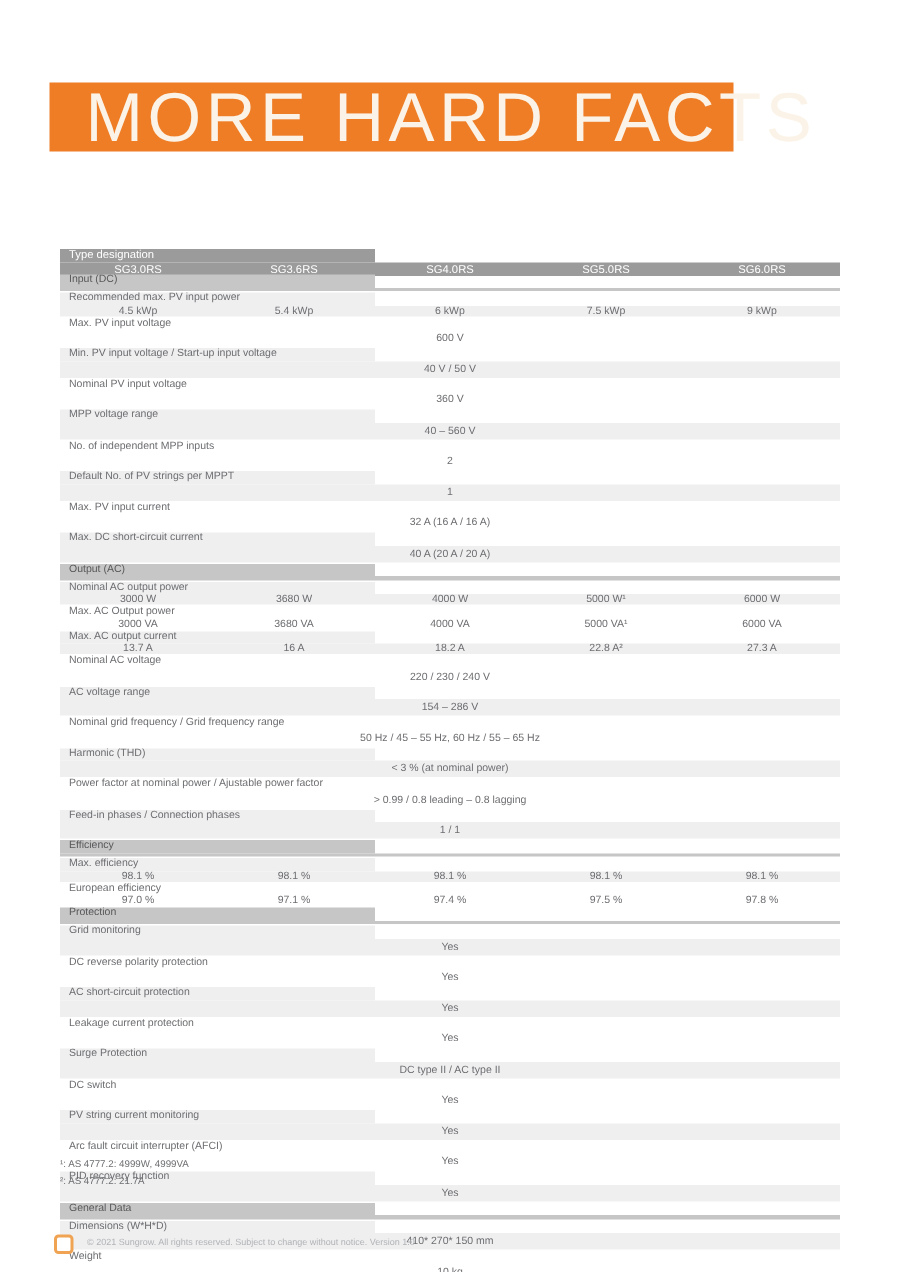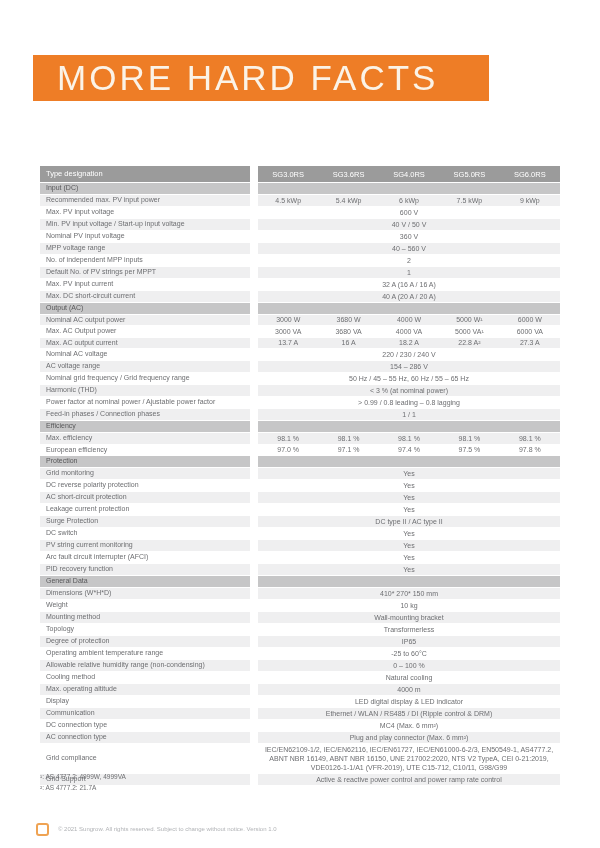--- a/index.html
+++ b/index.html
@@ -8,26 +8,26 @@
     font-family:"Liberation Sans", sans-serif;
     -webkit-font-smoothing:antialiased;
   }
   .page{position:relative;width:600px;height:848px;background:#fff;overflow:hidden;}
 
   
   .banner{
     position:absolute;left:33px;top:55px;width:432px;height:46px;
     background:#EE7D26;color:#FBF3E7;
     display:flex;align-items:center;padding-left:24px;
-    font-size:35px;font-weight:300;letter-spacing:3px;white-space:nowrap;
+    font-size:46px;font-weight:300;letter-spacing:3px;white-space:nowrap;
   }
 
   
   .spec-table{position:absolute;left:40px;top:166px;width:520px;}
-  .t-row{display:flex;margin-bottom:1px;}
+  .t-row{display:flex;margin-bottom:1px;flex-direction:column;}
   .cell-label{
     width:204px;margin-right:8px;padding-left:6px;
     display:flex;align-items:center;
     font-size:7px;color:#6D6E71;line-height:8.5px;
   }
   .cell-values{flex:1;display:flex;align-items:center;}
   .cell-values.single{justify-content:center;text-align:center;
     font-size:7px;color:#6D6E71;line-height:9px;padding:1px 4px;}
   .cell-values.cols{justify-content:flex-start;}
   .cell-values .col{flex:1;text-align:center;font-size:7px;color:#6D6E71;}

